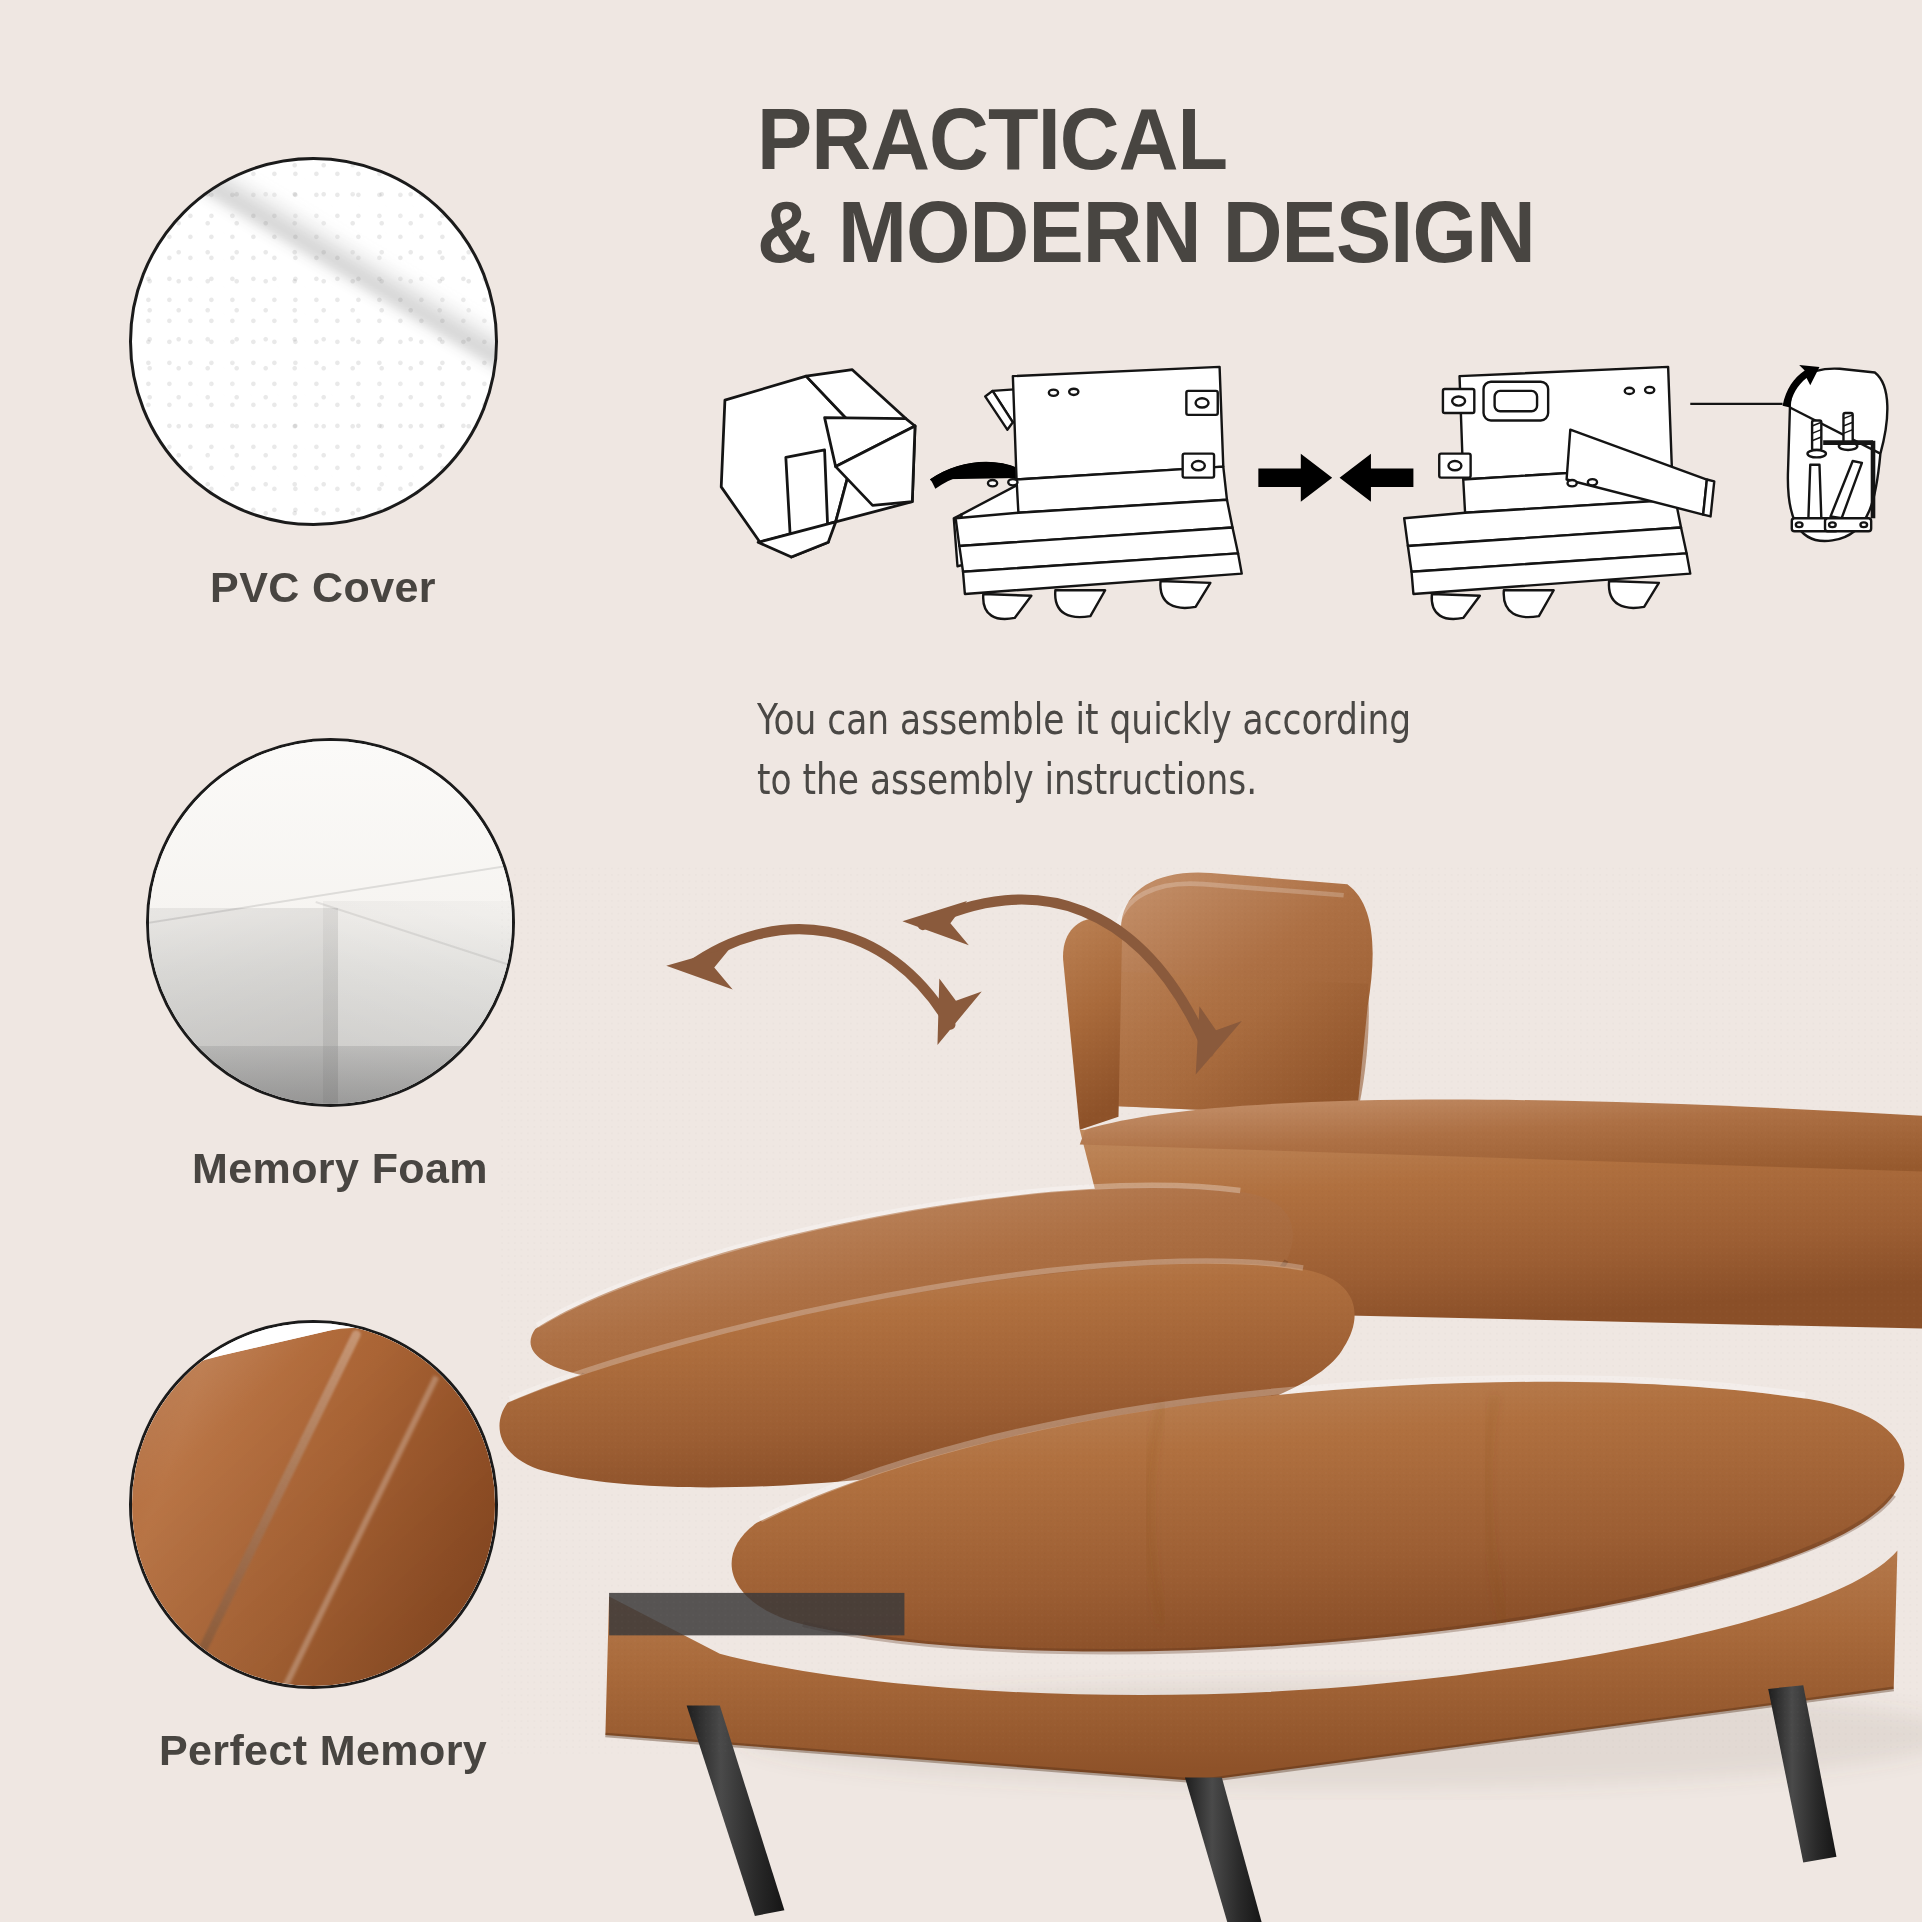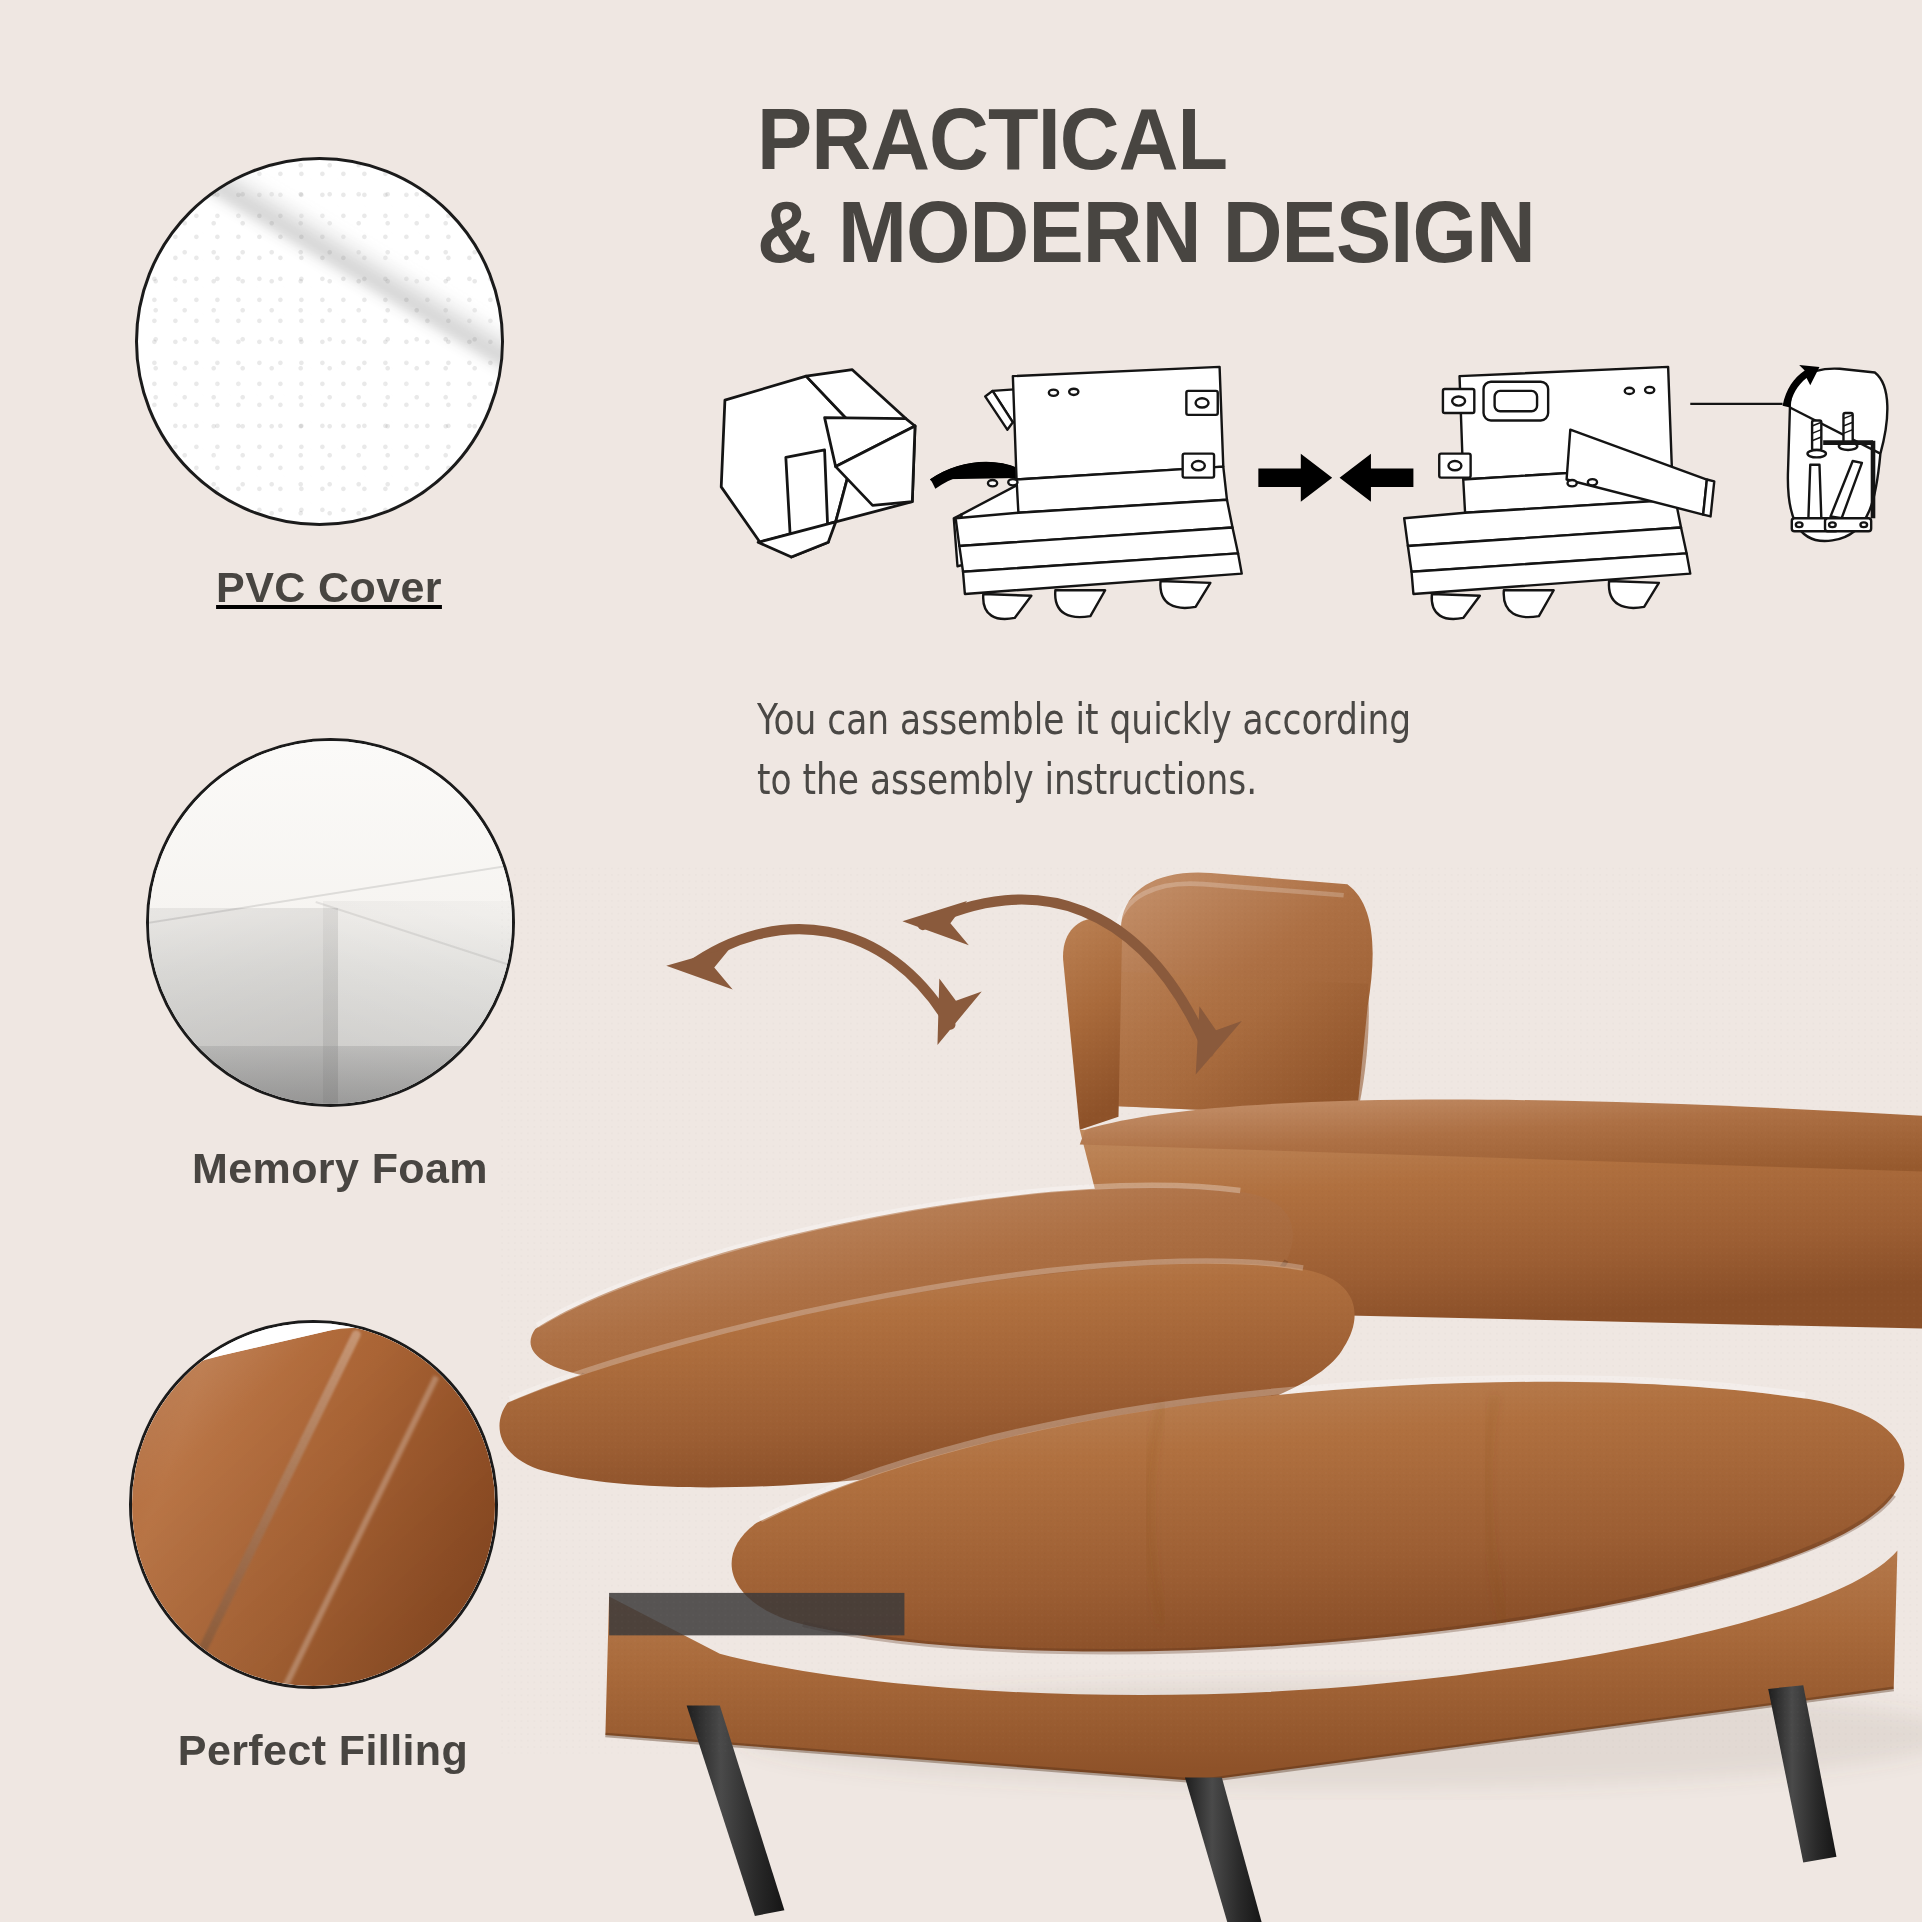--- a/index.html
+++ b/index.html
@@ -55,21 +55,21 @@
     background:#fff;
   }
   .feature .ring .media{position:absolute;inset:0;}
   .feature .cap{
     margin-top:37px;
     font-size:43px;
     font-weight:bold;
     color:#484541;
     letter-spacing:0.4px;
   }
-  #feat-0{left:135px;top:157px;text-decoration:underline;}
+  #feat-0{left:129px;top:157px;}
   #feat-1{left:146px;top:738px;}
   #feat-2{left:129px;top:1320px;}
 
   
   .pvc{
     background:
       linear-gradient(128deg,
         rgba(0,0,0,.30) 0%, rgba(0,0,0,.05) 24%,
         rgba(255,255,255,.10) 30%, rgba(255,255,255,.0) 36%,
         rgba(0,0,0,0) 55%, rgba(0,0,0,.12) 74%,
@@ -311,21 +311,21 @@
   </div>
 
   <div class="feature" id="feat-2">
     <div class="ring">
       <div class="media fill">
         <div class="cush"></div>
         <div class="seam"></div>
         <div class="seam2"></div>
       </div>
     </div>
-    <div class="cap">Perfect Filling</div>
+    <div class="cap">Perfect Memory</div>
   </div>
 
   <div class="sofa">
     <svg viewBox="0 0 1400 1210" xmlns="http://www.w3.org/2000/svg">
       <defs>
         <linearGradient id="lthA" x1="0" y1="0" x2="0.4" y2="1">
           <stop offset="0%" stop-color="#c08a5e"></stop>
           <stop offset="35%" stop-color="#b0703f"></stop>
           <stop offset="75%" stop-color="#9c5e33"></stop>
           <stop offset="100%" stop-color="#8a4f28"></stop>

